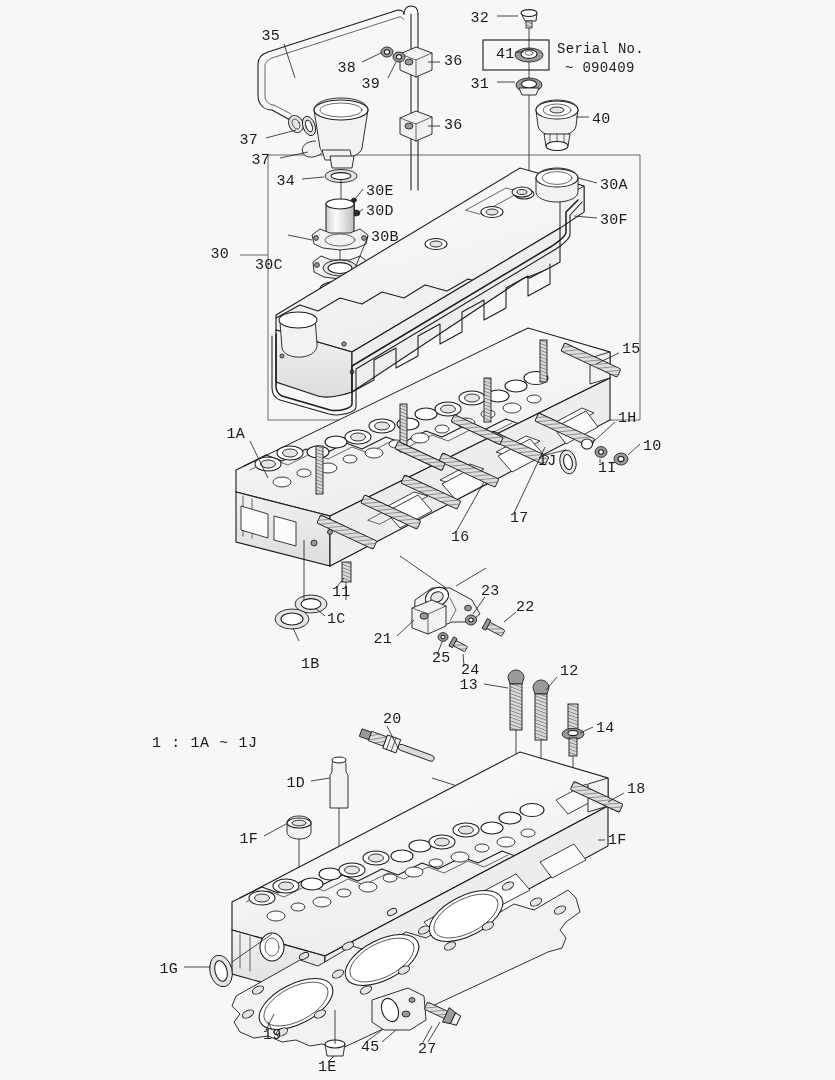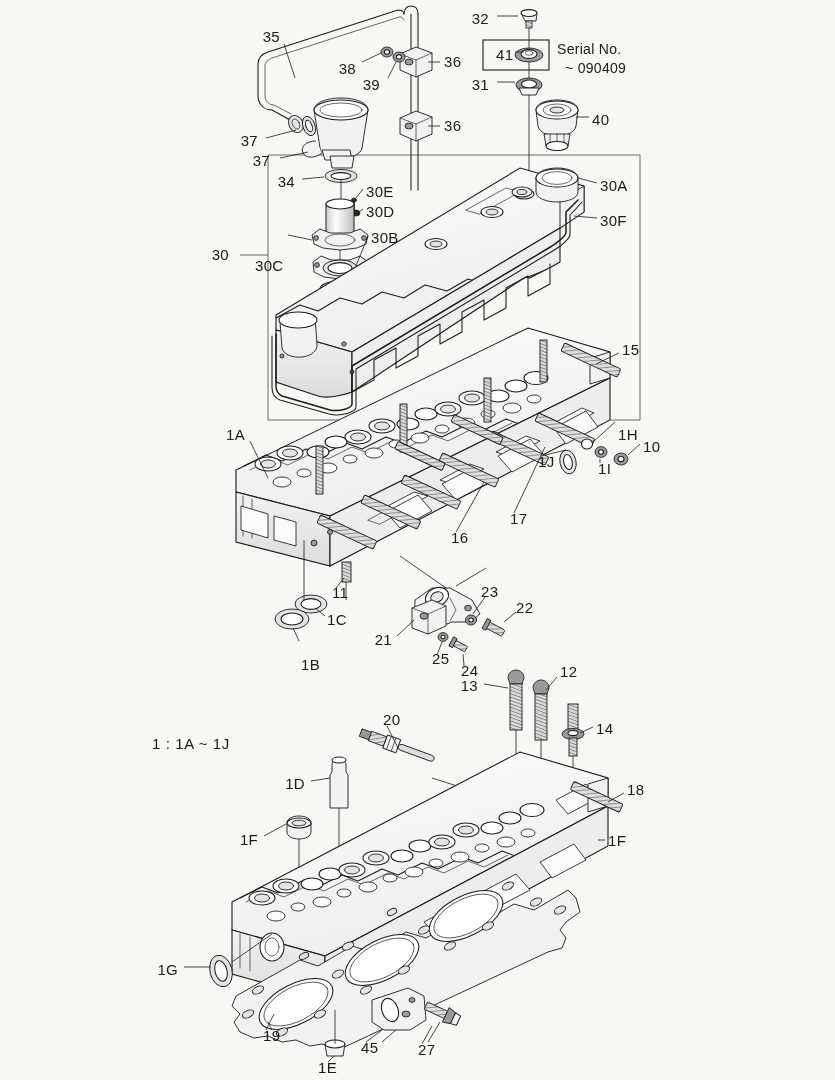--- a/index.html
+++ b/index.html
@@ -7,21 +7,21 @@
   body{
     width:835px;height:1080px;
     background:#f7f7f6;
     font-family:"Liberation Sans", sans-serif;
     overflow:hidden;
   }
   #sheet{position:relative;width:835px;height:1080px;}
   #art{position:absolute;left:0;top:0;width:835px;height:1080px;}
   .lbl{
     position:absolute;
-    font-family:Liberation Sans, sans-serif;
+    font-family:Liberation Mono, monospace;
     font-size:15px;
     color:#1b1b1b;
     white-space:nowrap;
     letter-spacing:0.3px;
     line-height:1;
   }
   .lbl.serial{font-size:14px;line-height:1.35;}
   .lbl.legend{font-size:15px;letter-spacing:0.6px;}
 </style>
 </head>
@@ -648,21 +648,21 @@
       <div class="lbl" style="top: 112px; left: 592px;">40</div>
       <div class="lbl" style="top: 247px; left: 203px; width: 26px; text-align: right;">30</div>
       <div class="lbl" style="top: 178px; left: 600px;">30A</div>
       <div class="lbl" style="top: 230px; left: 371px;">30B</div>
       <div class="lbl" style="top: 230px; left: 255px; width: 26px; text-align: right; margin-top: 28px;">30C</div>
       <div class="lbl" style="top: 204px; left: 366px;">30D</div>
       <div class="lbl" style="top: 184px; left: 366px;">30E</div>
       <div class="lbl" style="top: 213px; left: 600px;">30F</div>
       <div class="lbl" style="top: 342px; left: 622px;">15</div>
       <div class="lbl" style="top: 427px; left: 219px; width: 26px; text-align: right;">1A</div>
-      <div class="lbl" style="top: 411px; left: 618px; margin-top: 16px;">1H</div>
+      <div class="lbl" style="top: 411px; left: 618px;">1H</div>
       <div class="lbl" style="top: 439px; left: 643px;">10</div>
       <div class="lbl" style="top: 461px; left: 598px;">1I</div>
       <div class="lbl" style="top: 454px; left: 538px;">1J</div>
       <div class="lbl" style="top: 511px; left: 510px;">17</div>
       <div class="lbl" style="top: 530px; left: 451px;">16</div>
       <div class="lbl" style="top: 585px; left: 332px;">11</div>
       <div class="lbl" style="top: 612px; left: 327px;">1C</div>
       <div class="lbl" style="top: 657px; left: 301px;">1B</div>
       <div class="lbl" style="top: 632px; left: 366px; width: 26px; text-align: right;">21</div>
       <div class="lbl" style="top: 584px; left: 481px;">23</div>

